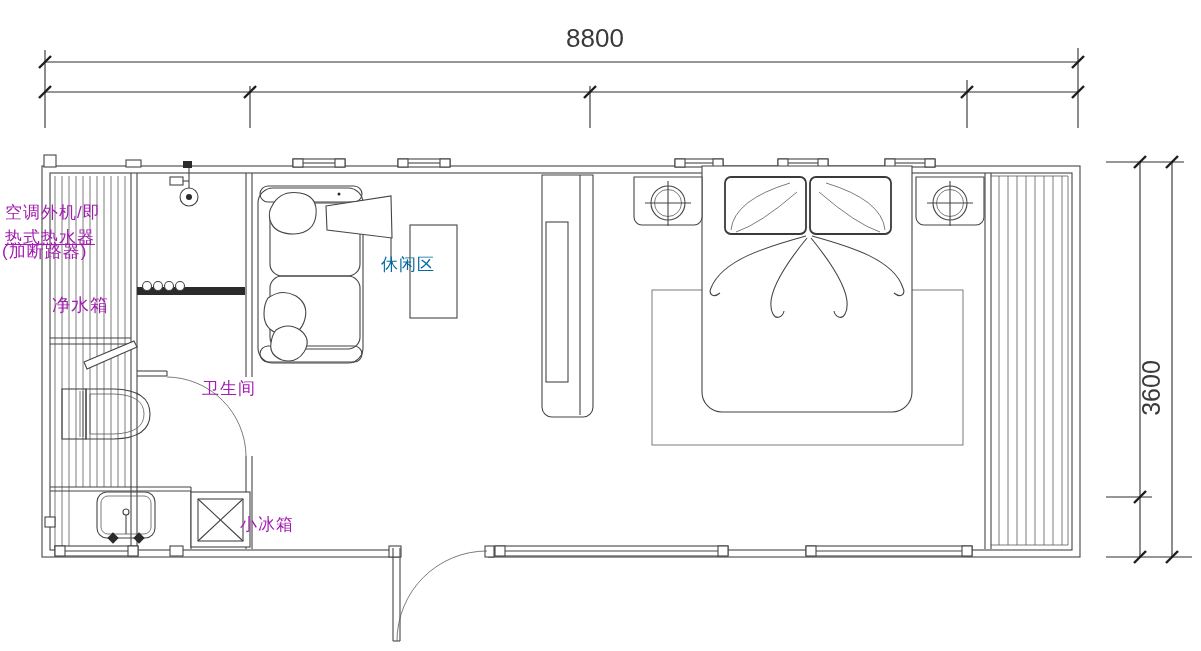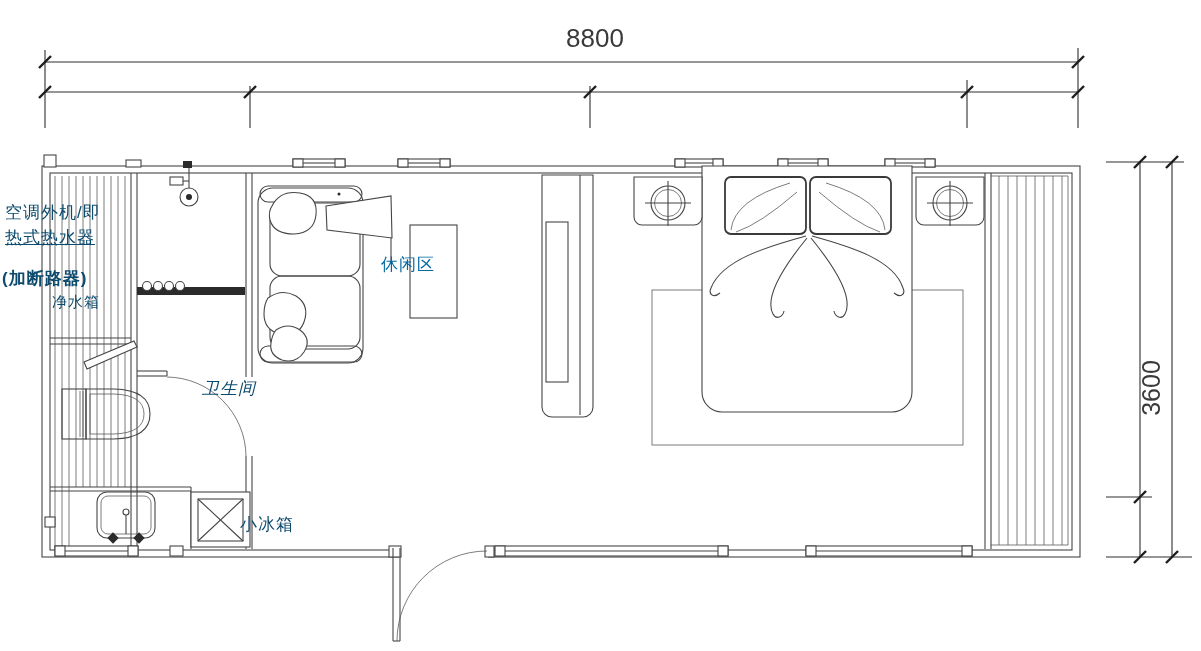--- a/index.html
+++ b/index.html
@@ -6,31 +6,31 @@
   .stage{position:relative;width:1201px;height:651px;background:#fff;overflow:hidden;
          font-family:"Liberation Sans","DejaVu Sans",sans-serif;}
   svg{position:absolute;left:0;top:0;}
   .ln{stroke:#454545;fill:none;stroke-width:1.1;}
   .lnw{stroke:#454545;fill:#ffffff;stroke-width:1.1;}
   .thin{stroke:#5a5a5a;stroke-width:0.8;fill:none;}
   .thickw{stroke:#3a3a3a;stroke-width:1.8;fill:#ffffff;}
   .dark{fill:#2b2b2b;stroke:none;}
   .dim{stroke:#2f2f2f;stroke-width:1.1;fill:none;}
   .tick{stroke:#1e1e1e;stroke-width:2.4;fill:none;}
-  .lbl{position:absolute;color:#0c4a6e;white-space:nowrap;}
+  .lbl{position:absolute;color:#a21caf;white-space:nowrap;}
   .cjk{font-size:17px;letter-spacing:1px;}
   .dim-num{font-size:26px;color:#3a3a3a;text-align:center;}
   #dimW{left:520px;top:23px;width:150px;}
   #dimH{left:1076px;top:374px;width:150px;height:28px;font-size:25px;
         transform:rotate(-90deg);}
   #eq1{left:5px;top:201px;}
   #eq2{left:5px;top:226px;text-decoration:underline;}
-  #eq3{left:2px;top:267px;font-weight:bold;}
-  #waterTank{left:52px;top:293px;font-size:15px;}
-  #bathroom{left:202px;top:377px;font-style:italic;}
+  #eq3{left:2px;top:240px;}
+  #waterTank{left:52px;top:293px;font-size:18px;}
+  #bathroom{left:202px;top:377px;}
   #leisure{left:381px;top:253px;color:#0369a1;}
   #fridgeLbl{left:240px;top:513px;}
 </style>
 </head>
 <body>
 
 <div class="stage">
 <svg width="1201" height="651" viewBox="0 0 1201 651">
 
   <g>

